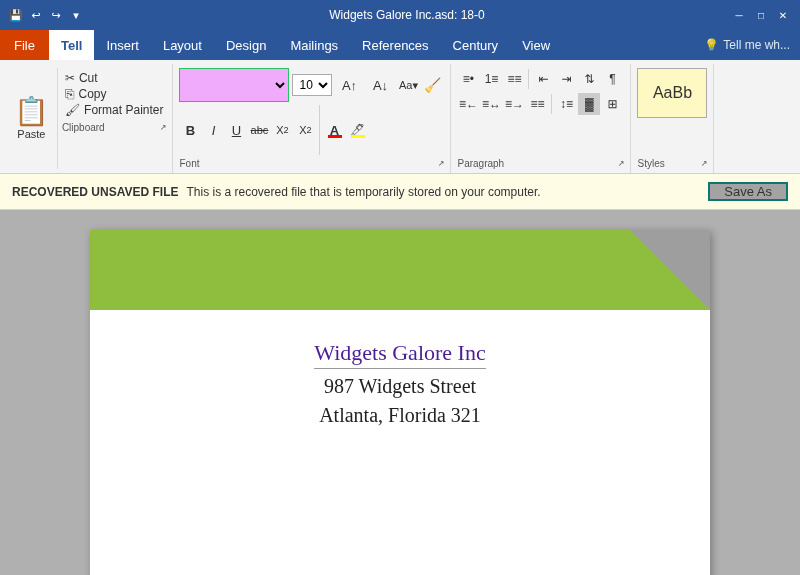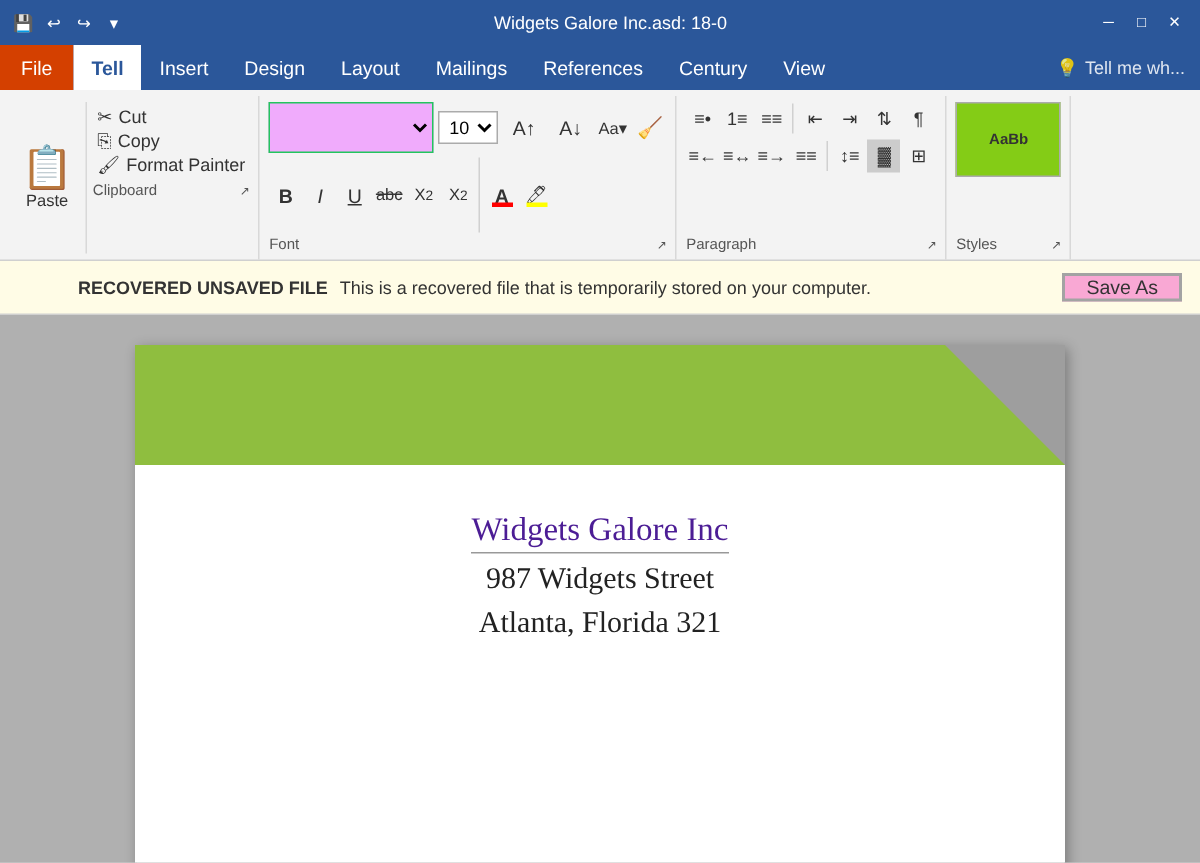--- a/index.html
+++ b/index.html
@@ -184,46 +184,46 @@
       padding: 4px 6px;
       border-right: 1px solid #d8d8d8;
       display: flex;
       flex-direction: column;
       min-width: 80px;
     }
     .styles-preview {
       width: 70px;
       height: 50px;
       border: 1px solid #ababab;
-      background: #84cc16;
-      display: flex;
-      align-items: center;
-      justify-content: center;
-      font-size: 10px;
-      font-weight: bold;
+      background: #fef9c3;
+      display: flex;
+      align-items: center;
+      justify-content: center;
+      font-size: 16px;
+      font-weight: normal;
       color: #333;
     }
 
     
     .recovery-bar {
       background: #fffce6;
       border-bottom: 1px solid #d0d0d0;
       height: 36px;
       display: flex;
       align-items: center;
       padding: 0 12px;
       gap: 8px;
     }
-    .recovery-text-bold { font-weight: bold; font-size: 12px; color: #333; margin-left: 40px; }
+    .recovery-text-bold { font-weight: bold; font-size: 12px; color: #333; }
     .recovery-text { font-size: 12px; color: #333; }
     .save-as-btn {
       margin-left: auto;
       padding: 0 14px;
-      background: #f9a8d4;
-      border: 2px solid #a3a3a3;
+      background: #a3a3a3;
+      border: 2px solid #0f766e;
       color: #333;
       font-size: 13px;
       cursor: pointer;
       font-weight: 500;
     }
 
     
     .doc-area {
       background: #b0b0b0;
       flex: 1;
@@ -318,22 +318,22 @@
     <button class="title-btn">─</button>
     <button class="title-btn">□</button>
     <button class="title-btn">✕</button>
   </div>
 </div>
 
 <div class="menu-bar">
   <div class="menu-item-file">File</div>
   <div class="menu-item active">Tell</div>
   <div class="menu-item">Insert</div>
+  <div class="menu-item">Layout</div>
   <div class="menu-item">Design</div>
-  <div class="menu-item">Layout</div>
   <div class="menu-item">Mailings</div>
   <div class="menu-item">References</div>
   <div class="menu-item">Century</div>
   <div class="menu-item">View</div>
   <div class="tell-me">
     <span>💡</span>
     <span>Tell me wh...</span>
   </div>
 </div>
 

